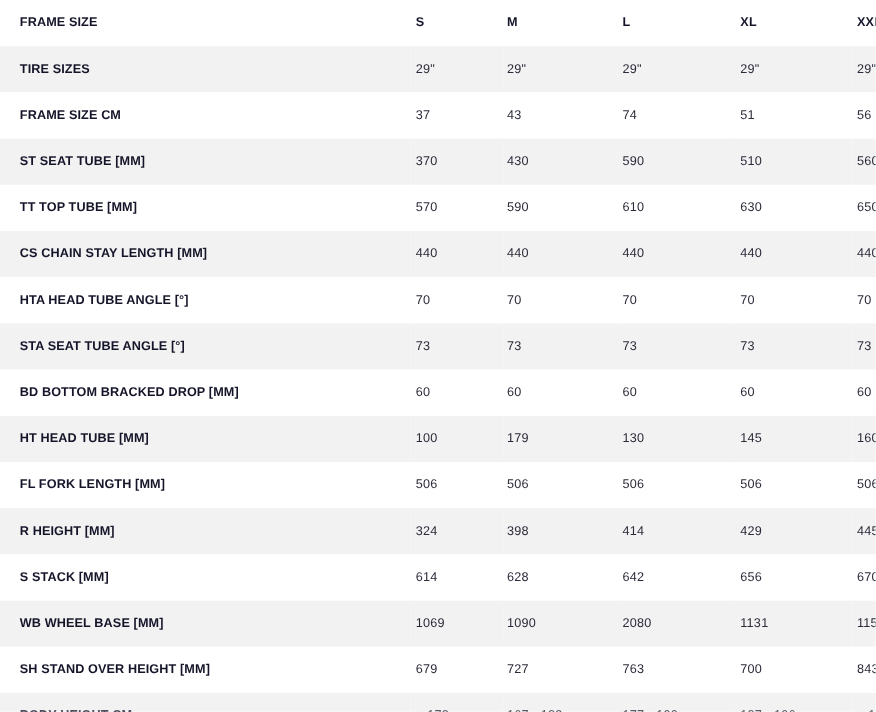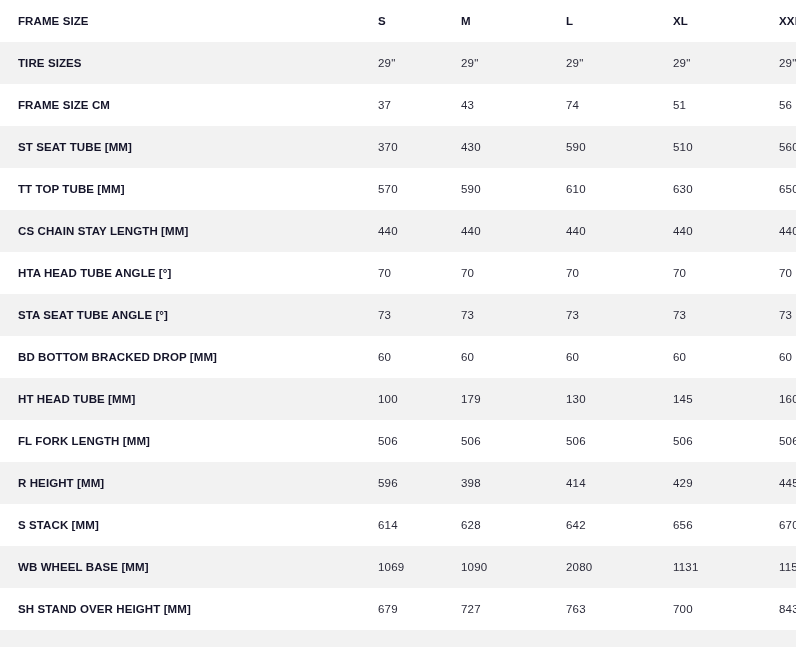--- a/index.html
+++ b/index.html
@@ -155,21 +155,21 @@
       <td class="label-cell">FL FORK LENGTH [MM]</td>
       <td class="val-cell c0">506</td>
       <td class="val-cell c1">506</td>
       <td class="val-cell c2">506</td>
       <td class="val-cell c3">506</td>
       <td class="val-cell c4">506</td>
     </tr>
 
     <tr class="even-row">
       <td class="label-cell">R HEIGHT [MM]</td>
-      <td class="val-cell c0">596</td>
+      <td class="val-cell c0">324</td>
       <td class="val-cell c1">398</td>
       <td class="val-cell c2">414</td>
       <td class="val-cell c3">429</td>
       <td class="val-cell c4">445</td>
     </tr>
 
     <tr class="odd-row">
       <td class="label-cell">S STACK [MM]</td>
       <td class="val-cell c0">614</td>
       <td class="val-cell c1">628</td>

